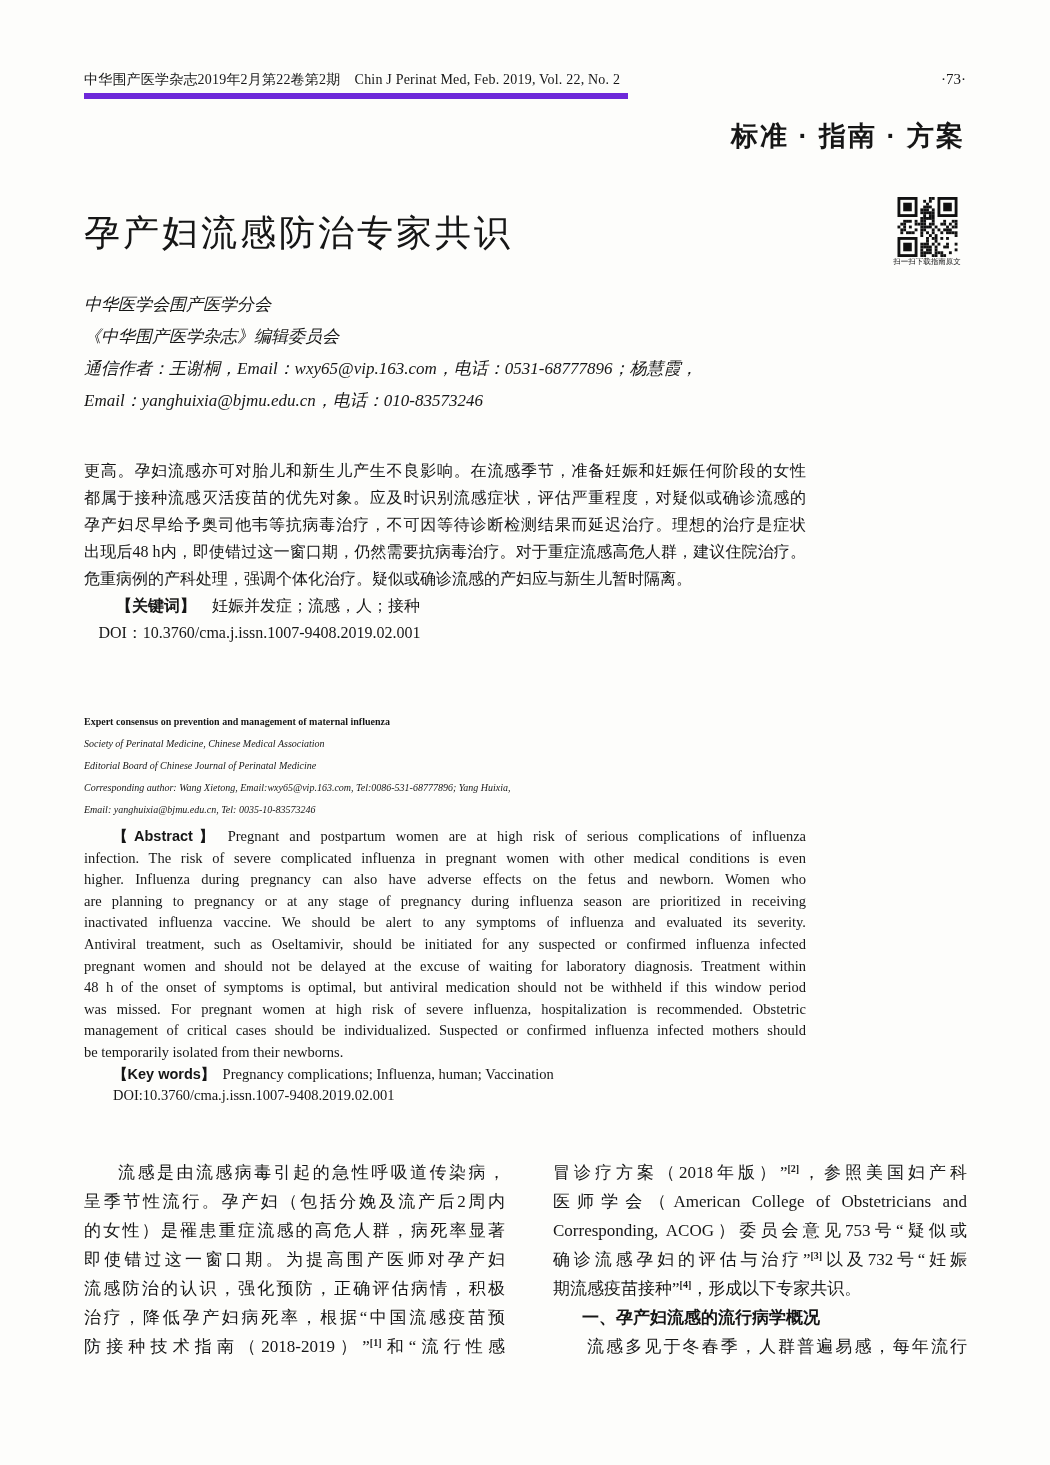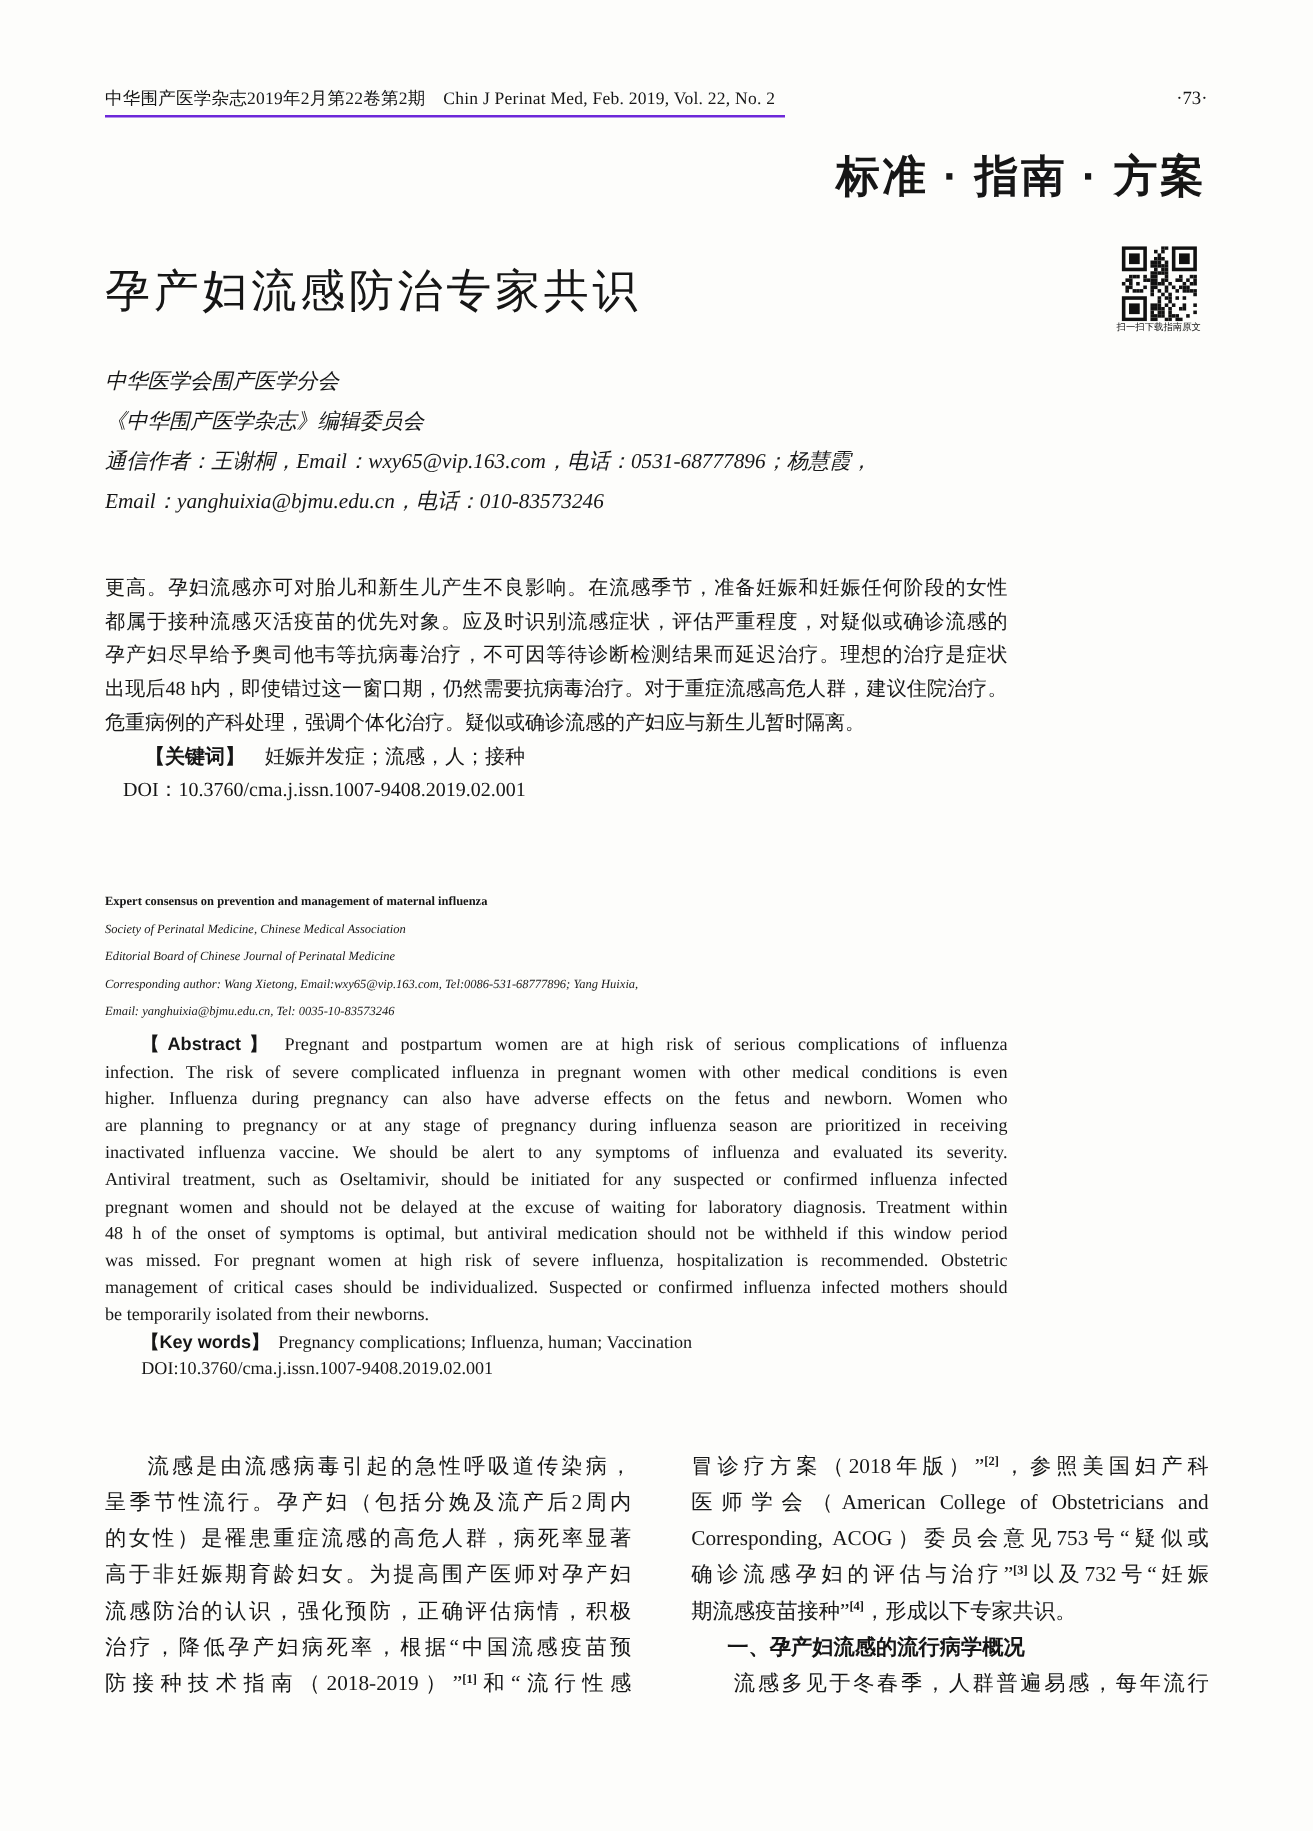--- a/index.html
+++ b/index.html
@@ -10,28 +10,28 @@
     font-family:"Liberation Serif","DejaVu Serif",serif;
     position:relative;
     overflow:hidden;
   }
   .abs{position:absolute;}
 
   
   .hdr-row{top:70px;left:84px;width:882px;height:26px;}
   .hdr-journal{
     display:inline-block;font-size:14px;letter-spacing:.2px;
-    border-bottom:2px solid #6d28d9;padding:0 8px 4px 0;white-space:nowrap;
+    border-bottom:6px solid #6d28d9;padding:0 8px 4px 0;white-space:nowrap;
   }
   .hdr-pageno{position:absolute;right:0;top:1px;font-size:15px;}
 
   .section-label{
     top:118px;right:85px;
     font-family:"Liberation Sans","DejaVu Sans",sans-serif;
-    font-weight:bold;font-size:35px;letter-spacing:2px;white-space:nowrap;
+    font-weight:bold;font-size:27px;letter-spacing:2px;white-space:nowrap;
   }
 
   .article-title{
     top:185px;left:84px;
     font-family:"Liberation Sans","DejaVu Sans",sans-serif;
     font-weight:normal;font-size:36px;letter-spacing:3px;white-space:nowrap;
   }
 
   
   .qr-wrap{top:197px;left:892px;width:70px;text-align:center;}
@@ -261,21 +261,21 @@
   <div class="line j">management of critical cases should be individualized. Suspected or confirmed influenza infected mothers should</div>
   <div class="line">be temporarily isolated from their newborns.</div>
   <div class="line ind2"><span class="lbl">【Key words】</span><span> Pregnancy complications; Influenza, human; Vaccination</span></div>
   <div class="line ind2">DOI:10.3760/cma.j.issn.1007-9408.2019.02.001</div>
 </div>
 
 <div class="abs col col-left">
   <div class="line j ind2">流感是由流感病毒引起的急性呼吸道传染病，</div>
   <div class="line j">呈季节性流行。孕产妇（包括分娩及流产后2周内</div>
   <div class="line j">的女性）是罹患重症流感的高危人群，病死率显著</div>
-  <div class="line j">高于非妊娠期育龄妇女。为提高围产医师对孕产妇</div>
+  <div class="line j">即使错过这一窗口期。为提高围产医师对孕产妇</div>
   <div class="line j">流感防治的认识，强化预防，正确评估病情，积极</div>
   <div class="line j">治疗，降低孕产妇病死率，根据“中国流感疫苗预</div>
   <div class="line j"><span>防接种技术指南（2018-2019）”</span><sup class="ref">[1]</sup><span>和“流行性感</span></div>
 </div>
 
 <div class="abs col col-right">
   <div class="line j"><span>冒诊疗方案（2018年版）”</span><sup class="ref">[2]</sup><span>，参照美国妇产科</span></div>
   <div class="line j">医师学会（American College of Obstetricians and</div>
   <div class="line j">Corresponding, ACOG）委员会意见753号“疑似或</div>
   <div class="line j"><span>确诊流感孕妇的评估与治疗”</span><sup class="ref">[3]</sup><span>以及732号“妊娠</span></div>

